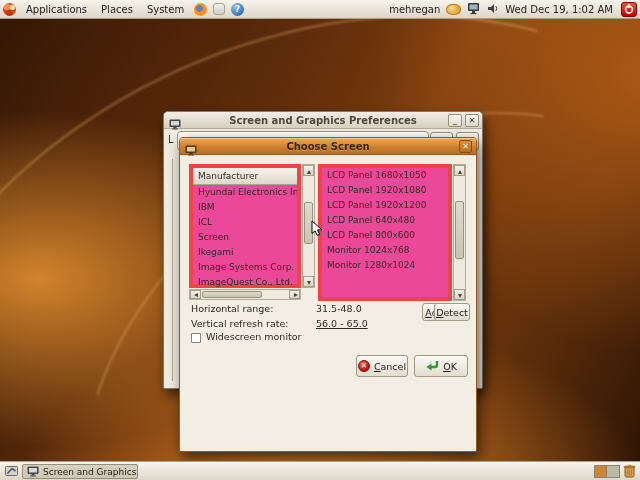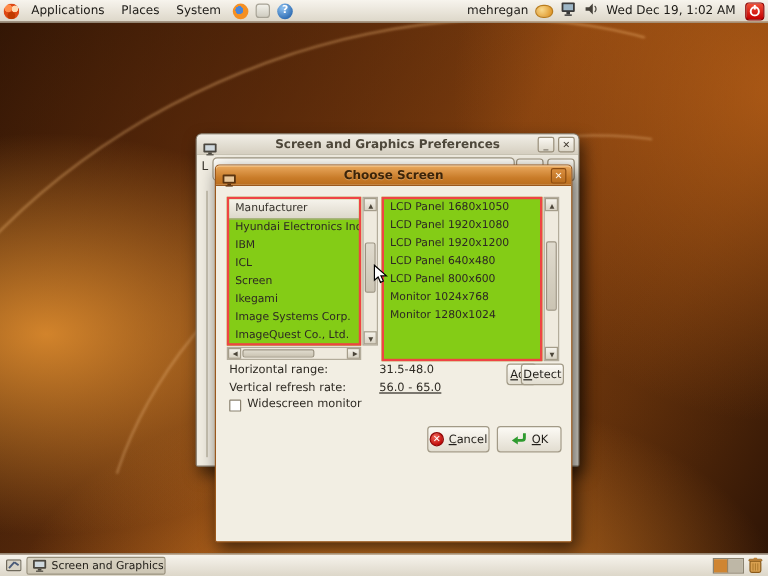--- a/index.html
+++ b/index.html
@@ -83,21 +83,21 @@
     background:linear-gradient(#eaa95f,#c87b28 65%,#bb6f20); border-bottom:1px solid #9a581d;
     box-shadow:inset 0 1px 0 rgba(255,220,170,.55);
     display:flex; align-items:center; justify-content:center; }
   .dlg-title { font-size:10px; font-weight:bold; color:#3c2409; text-shadow:0 1px 0 rgba(255,255,255,.22); }
   .dlg-titlebar .mini-mon { position:absolute; left:5px; top:3px; }
   .dlg-close { position:absolute; right:4px; top:2px; width:13px; height:13px; border-radius:2px;
     background:linear-gradient(#da8e3e,#b96d1e); border:1px solid #8d4d11; color:#fff7ec;
     font-size:8px; line-height:11px; text-align:center; }
 
   
-  .listbox { position:absolute; background:#84cc16; border:2px solid #ef4444; }
+  .listbox { position:absolute; background:#ec4899; border:4px solid #ef4444; }
   .list-header { height:17px; background:linear-gradient(#f6f3ec,#ddd8ca); border-bottom:1px solid #aaa291;
     font-size:9px; color:#35312a; display:flex; align-items:center; padding-left:5px; }
   .list-rows { overflow:hidden; }
   .list-row { height:15px; line-height:15px; font-size:9px; color:#2d2923; padding-left:5px;
     white-space:nowrap; overflow:hidden; }
   .mfr-list { left:9px; top:26px; width:112px; height:124px; }
   .mdl-list { left:138px; top:26px; width:134px; height:137px; }
 
   
   .vscroll { position:absolute; width:13px; background:#efeade; border:1px solid #b3ac9b; }

